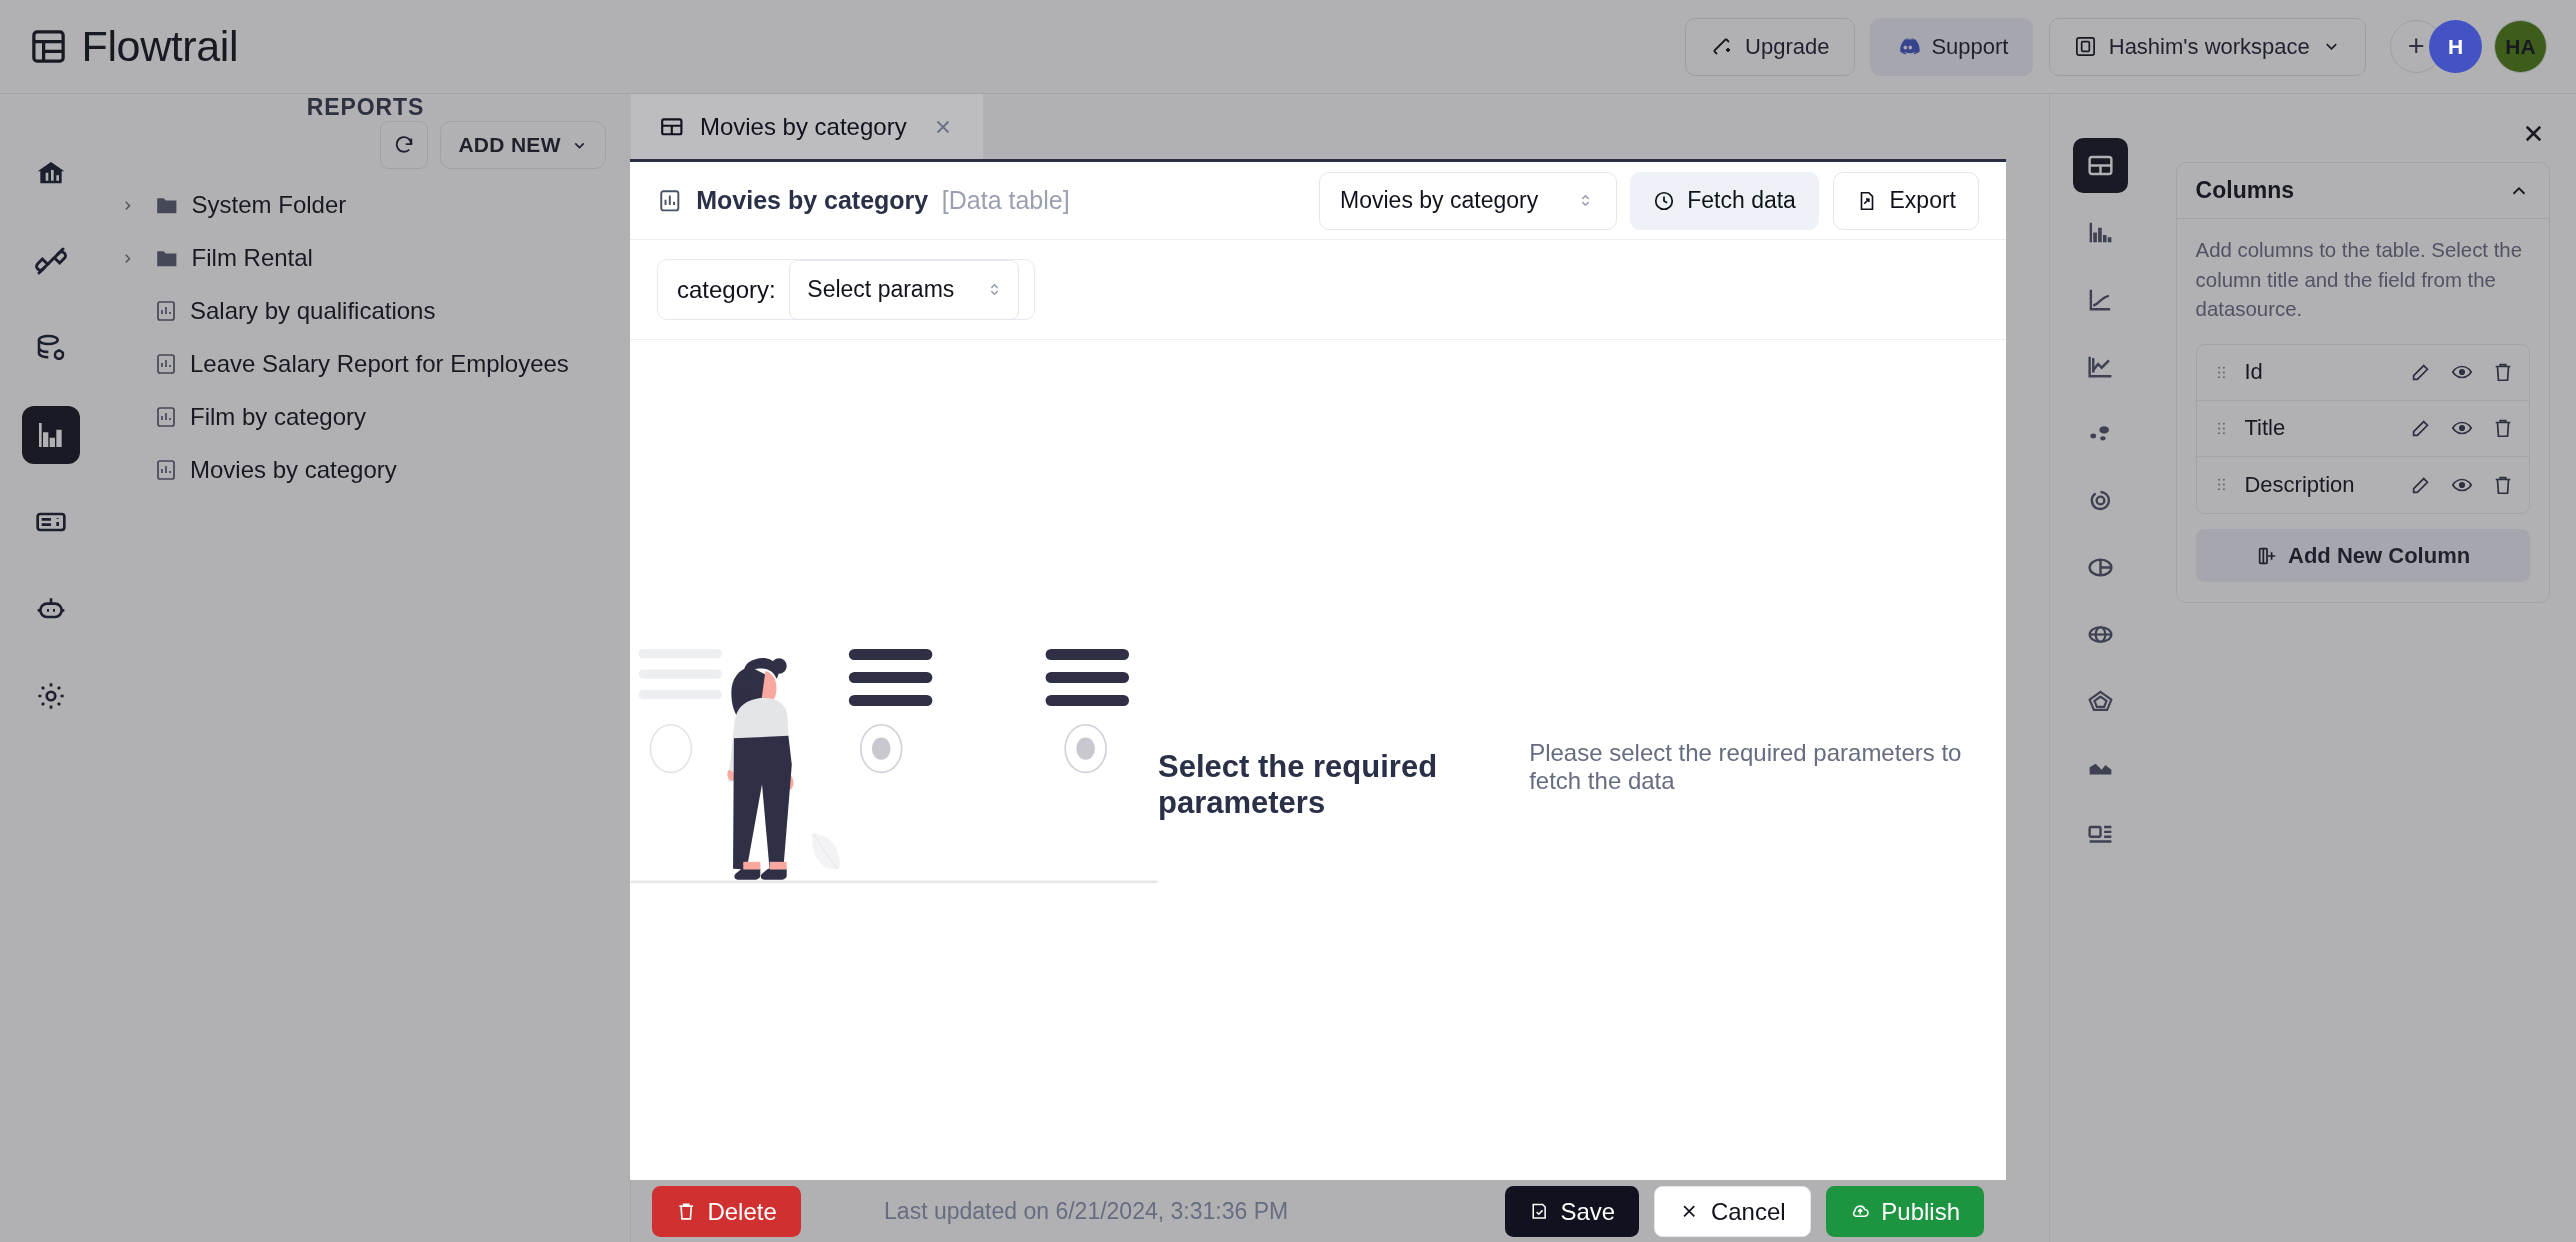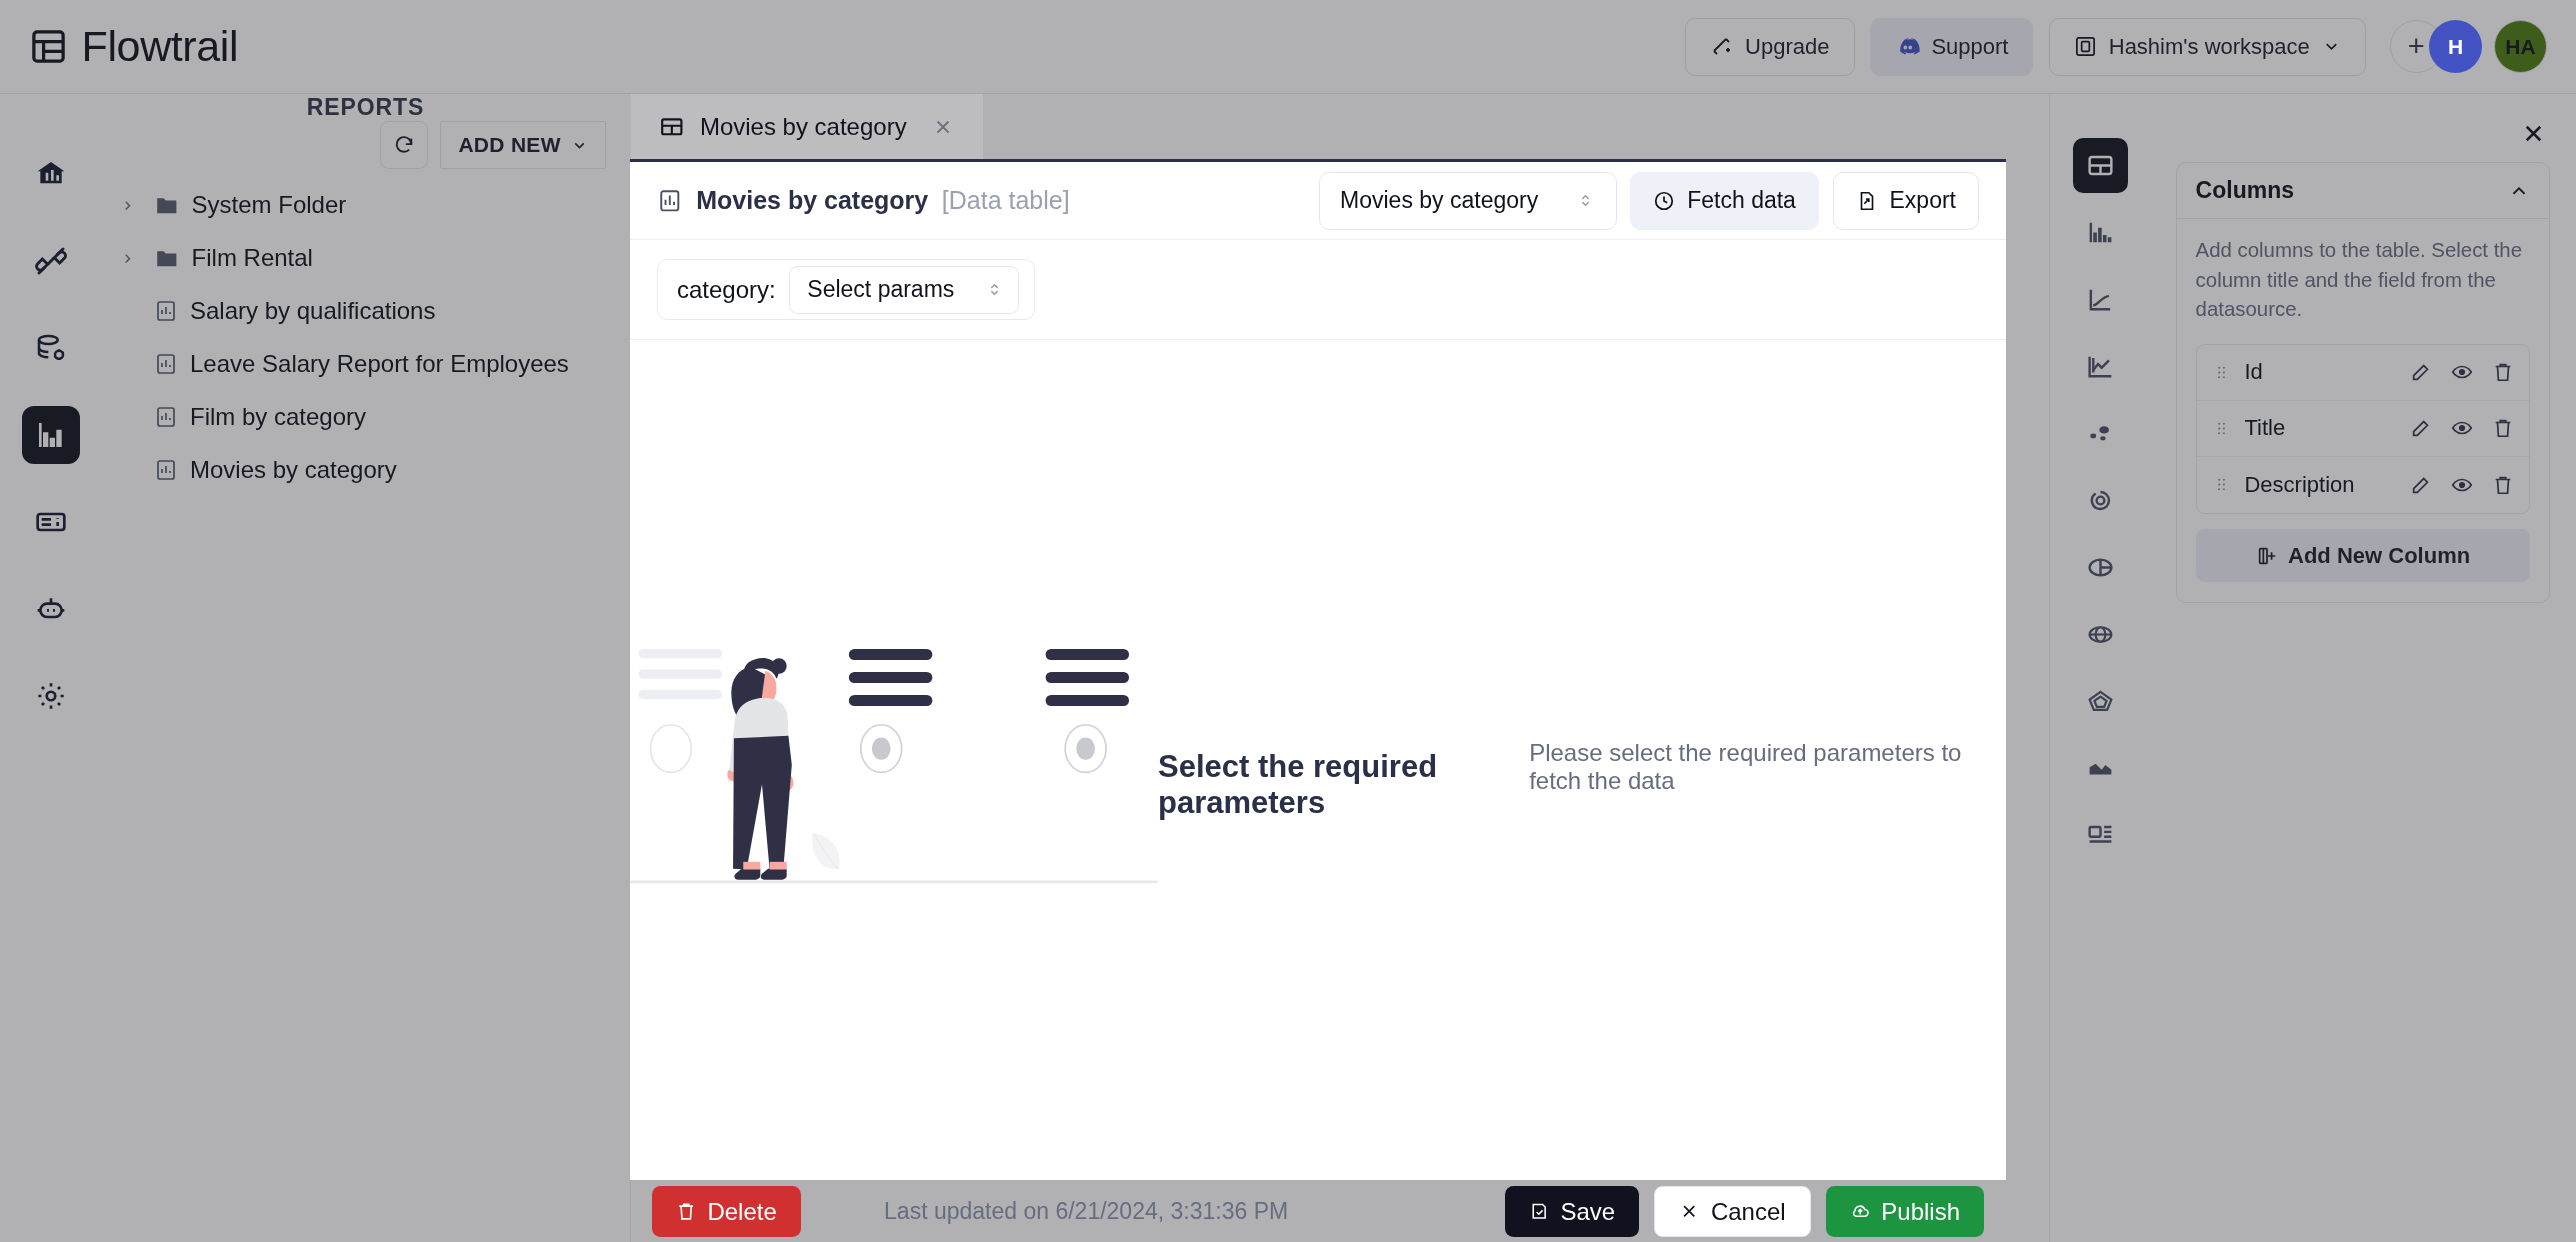--- a/index.html
+++ b/index.html
@@ -61,21 +61,21 @@
   .reports-head {
     display: flex; align-items: center; height: 78px; padding: 0 24px 0 24px; flex-direction: column;
   }
   .reports-title { font-size: 23px; font-weight: 700; letter-spacing: 0.9px; color: #33384a; }
   .reports-actions { margin-left: auto; display: flex; align-items: center; gap: 12px; }
   .icon-btn {
     width: 48px; height: 48px; border: 0.9px solid #e3e6ed; border-radius: 8.5px;
     display: flex; align-items: center; justify-content: center; background: #fff; color: #1b1f2b;
   }
   .addnew {
-    height: 48px; padding: 0 17px; border: 0.9px solid #e3e6ed; border-radius: 2px;
+    height: 48px; padding: 0 17px; border: 0.9px solid #e3e6ed; border-radius: 11px;
     display: flex; align-items: center; gap: 10.2px; background: #fff;
     font-size: 21px; font-weight: 600; color: #1b1f2b; letter-spacing: 0.3px;
   }
   .tree { padding: 6.8px 0 0 0; }
   .tree-row {
     display: flex; align-items: center; gap: 12px; height: 53px; padding-left: 53px;
     font-size: 24px; color: #10131c;
   }
   .tree-row .chev { position: absolute; margin-left: -34px; color: #6b7184; font-size: 20.4px; }
   .tree-row .ico { display: flex; align-items: center; color: #565c6e; }
@@ -164,21 +164,21 @@
   }
   .hbtn.primary-soft { background: #eef1f8; border-color: #eef1f8; }
 
   .params-row { padding: 19px 27px; border-bottom: 0.9px solid #eceef3; }
   .params-box {
     display: inline-flex; align-items: center; gap: 13.6px; height: 61px;
     padding: 0 15.3px 0 19px; border: 0.9px solid #e7e9ee; border-radius: 10.2px; background: #fff;
   }
   .params-label { font-size: 24px; color: #10131c; }
   .params-select {
-    display: flex; align-items: center; gap: 31px; height: 48px; padding: 0 13.6px 0 17px;
+    display: flex; align-items: center; gap: 31px; height: 60px; padding: 0 13.6px 0 17px;
     border: 0.9px solid #e3e6ed; border-radius: 8.5px; background: #fff;
     font-size: 23px; color: #10131c;
   }
   .params-select .updown { color: #9aa0b0; }
 
   .canvas { flex: 1; display: flex; align-items: center; justify-content: center; }
   .empty-illus { width: 528px; height: 247px; }
   .empty-title { margin-top: 49px; font-size: 31px; font-weight: 700; color: #2a3047; }
   .empty-sub { margin-top: 13.6px; font-size: 24px; color: #676d80; }
 

